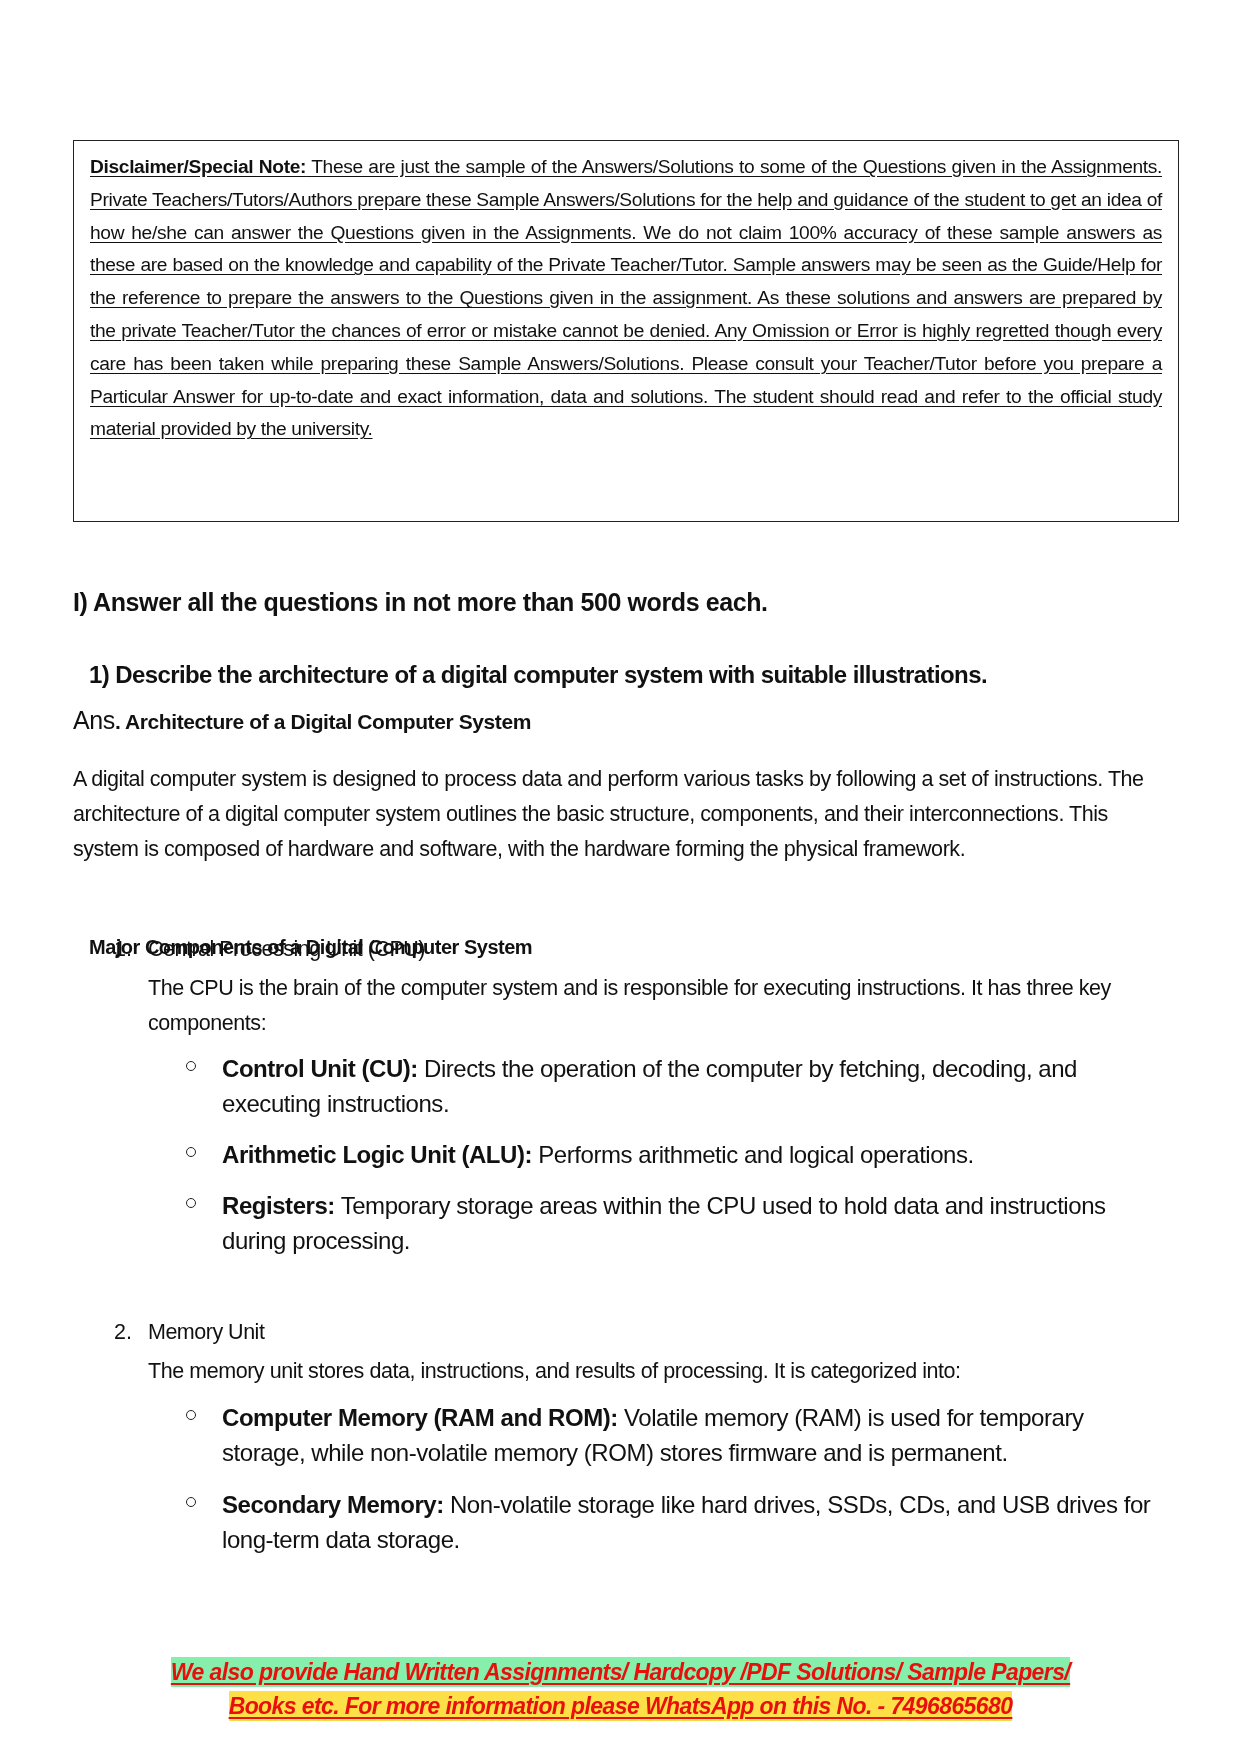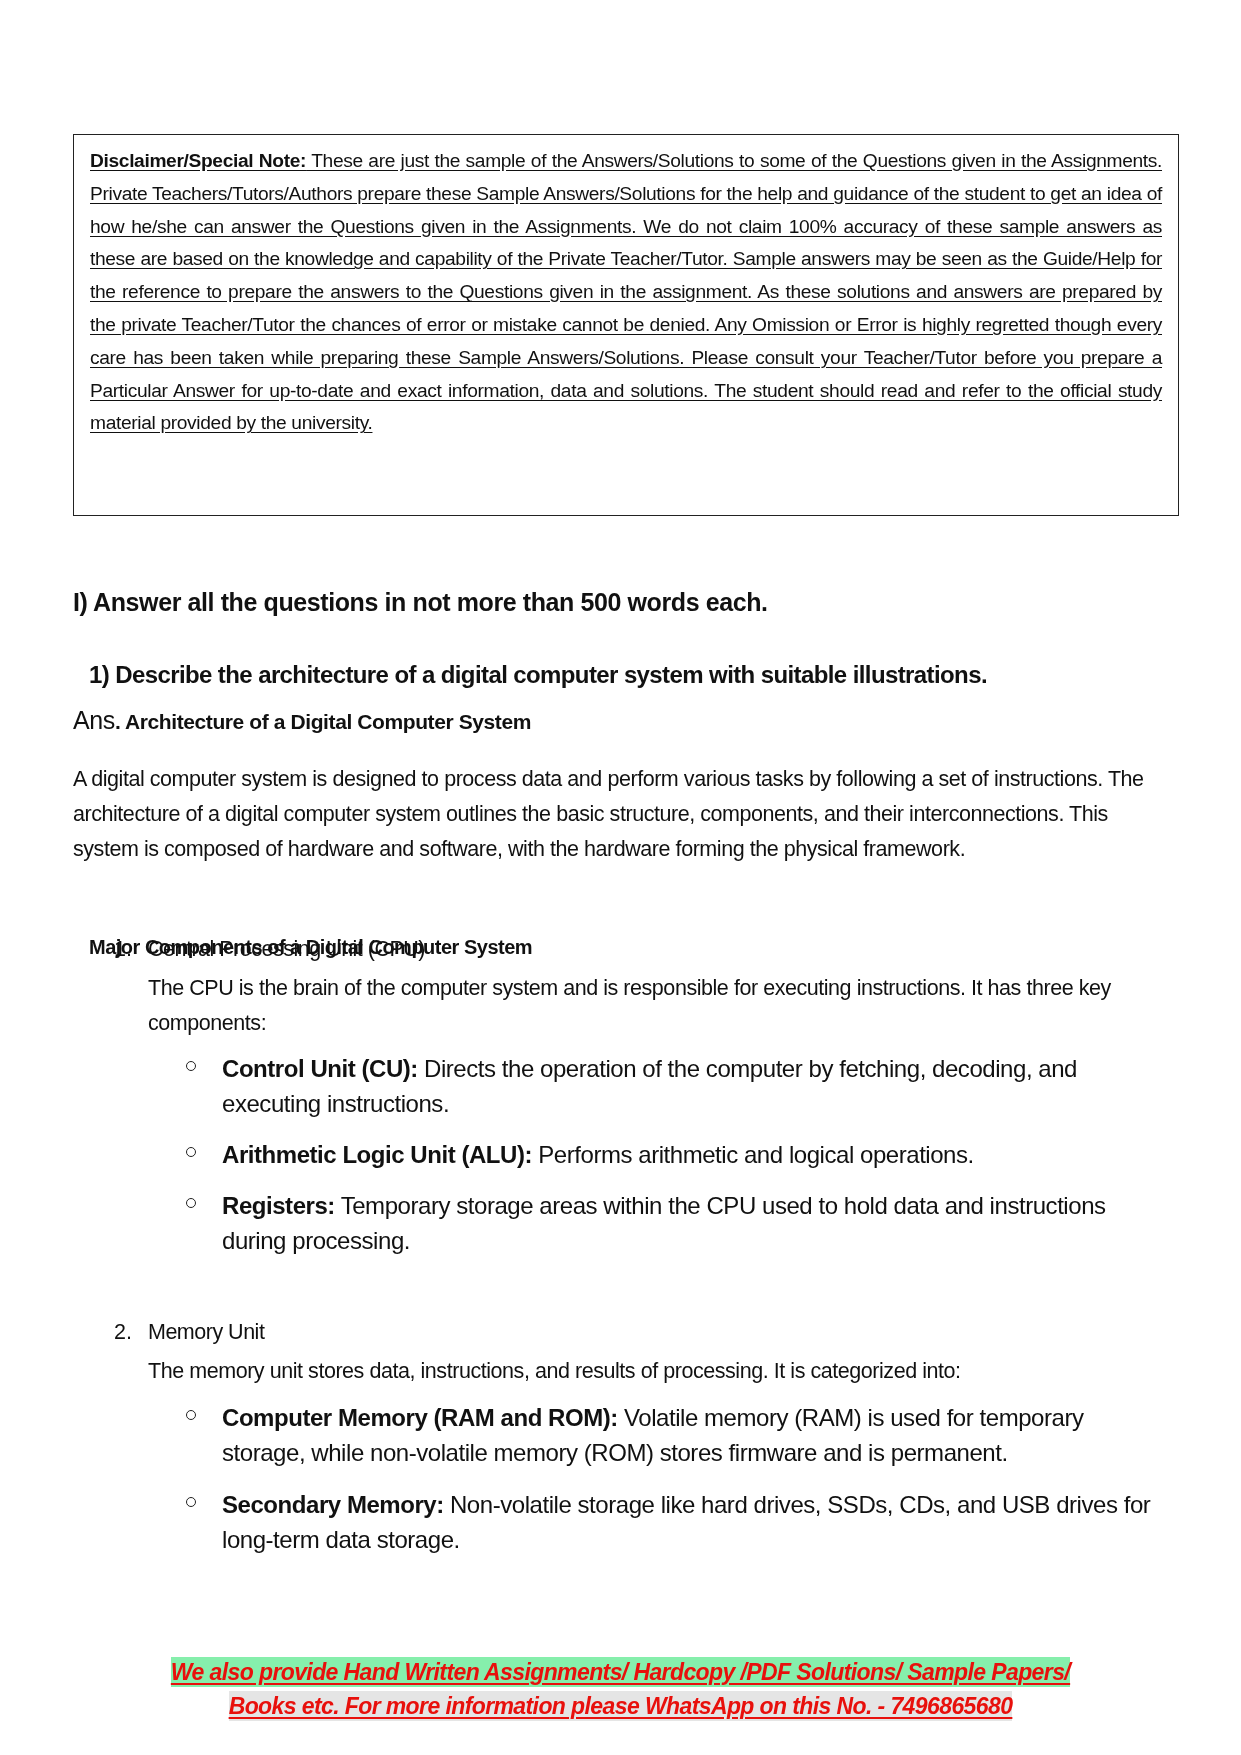--- a/index.html
+++ b/index.html
@@ -1,21 +1,21 @@
 <!DOCTYPE html>
 <html><head>
   <meta charset="utf-8">
   <style>
     html, body { margin: 0; padding: 0; background: #ffffff; }
     body {
       width: 1241px; height: 1755px; position: relative; overflow: hidden;
       font-family: "Liberation Sans", sans-serif; color: #111;
     }
     .disclaimer {
-      position: absolute; left: 73px; top: 134px; width: 1106px; height: 382px;
+      position: absolute; left: 73px; top: 140px; width: 1106px; height: 382px;
       border: 1.5px solid #222; box-sizing: border-box;
       padding: 10px 16px 0 16px;
     }
     .disclaimer p {
       margin: 0; font-size: 19.2px; line-height: 32.8px; text-align: justify;
       text-decoration: underline; text-underline-offset: 3px;
       letter-spacing: -0.35px; word-spacing: 0px;
     }
     .disclaimer p b { font-weight: bold; }
     .section-heading {
@@ -116,14 +116,14 @@
   <p class="text"><b>Computer Memory (RAM and ROM):</b><span> Volatile memory (RAM) is used for temporary storage, while non-volatile memory (ROM) stores firmware and is permanent.</span></p>
 </div>
 
 <div class="bullet" style="top:1487px;">
   <span class="glyph"></span>
   <p class="text"><b>Secondary Memory:</b><span> Non-volatile storage like hard drives, SSDs, CDs, and USB drives for long-term data storage.</span></p>
 </div>
 
 <div class="promo" style="color: rgb(232, 16, 12);">
   <div><span style="background: #86efac;">We also provide Hand Written Assignments/ Hardcopy /PDF Solutions/ Sample Papers/</span></div>
-  <div><span style="background: #e5e5e5;">Books etc. For more information please WhatsApp on this No. - 7496865680</span></div>
+  <div><span style="background: #fde047;">Books etc. For more information please WhatsApp on this No. - 7496865680</span></div>
 </div>
 
 </body></html>

